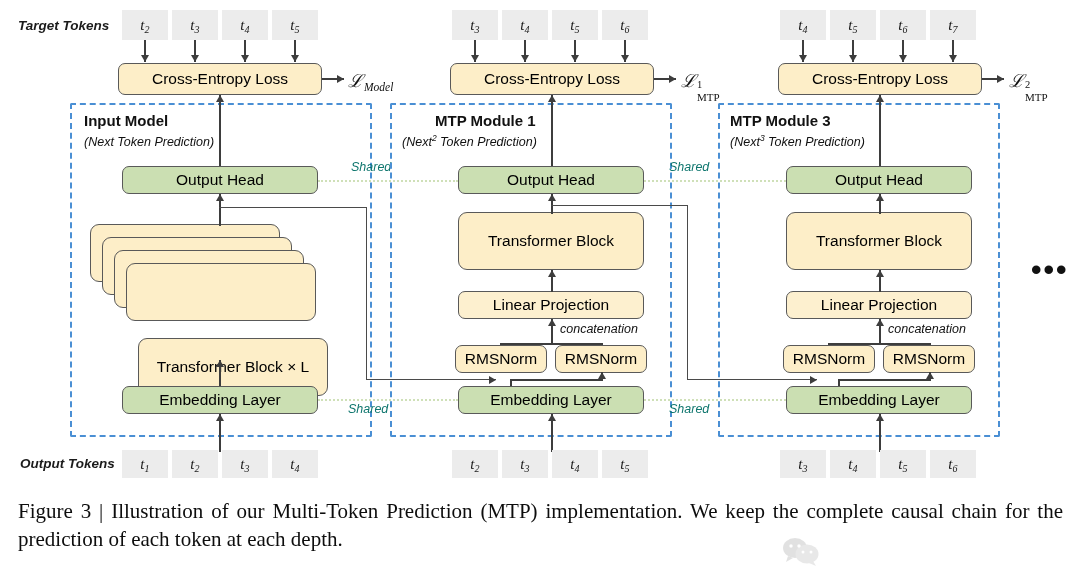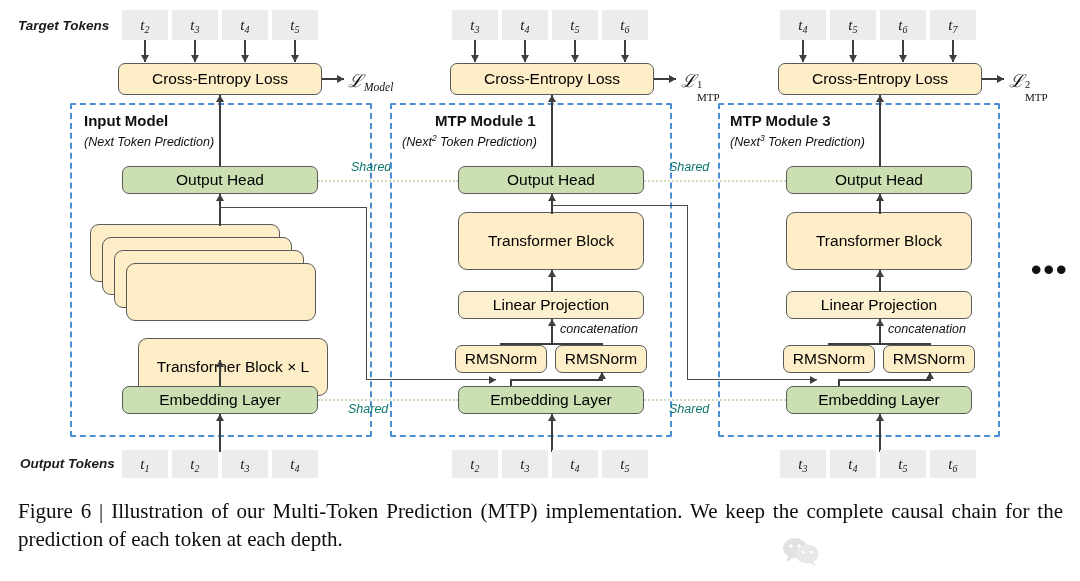--- a/index.html
+++ b/index.html
@@ -519,21 +519,21 @@
   </div>
   <div class="abs tok" style="left:930px; top:450px; width:46px; height:28px;">
     <span><span>t</span><sub>6</sub></span>
   </div>
 
   <div class="abs ellipsis-dots" style="left:1031px; top:255px;">
     <span>•••</span>
   </div>
 
   <div class="abs caption" style="left:18px; top:497px; width:1045px;">
-    <span>Figure 6 | Illustration of our Multi-Token Prediction (MTP) implementation.  We keep the complete causal chain for the prediction of each token at each depth.</span>
+    <span>Figure 3 | Illustration of our Multi-Token Prediction (MTP) implementation.  We keep the complete causal chain for the prediction of each token at each depth.</span>
   </div>
 
   <div class="abs watermark" style="left:782px; top:536px;">
     <svg width="38" height="32" viewBox="0 0 38 32">
       <ellipse cx="13" cy="12" rx="12" ry="10" fill="#b9b9b9"></ellipse>
       <path d="M6 20 L4 26 L11 22 Z" fill="#b9b9b9"></path>
       <ellipse cx="25" cy="18" rx="11.5" ry="9.5" fill="#c9c9c9"></ellipse>
       <path d="M31 25 L34 30 L27 27 Z" fill="#c9c9c9"></path>
       <circle cx="9" cy="10" r="1.7" fill="#ffffff"></circle>
       <circle cx="17" cy="10" r="1.7" fill="#ffffff"></circle>

